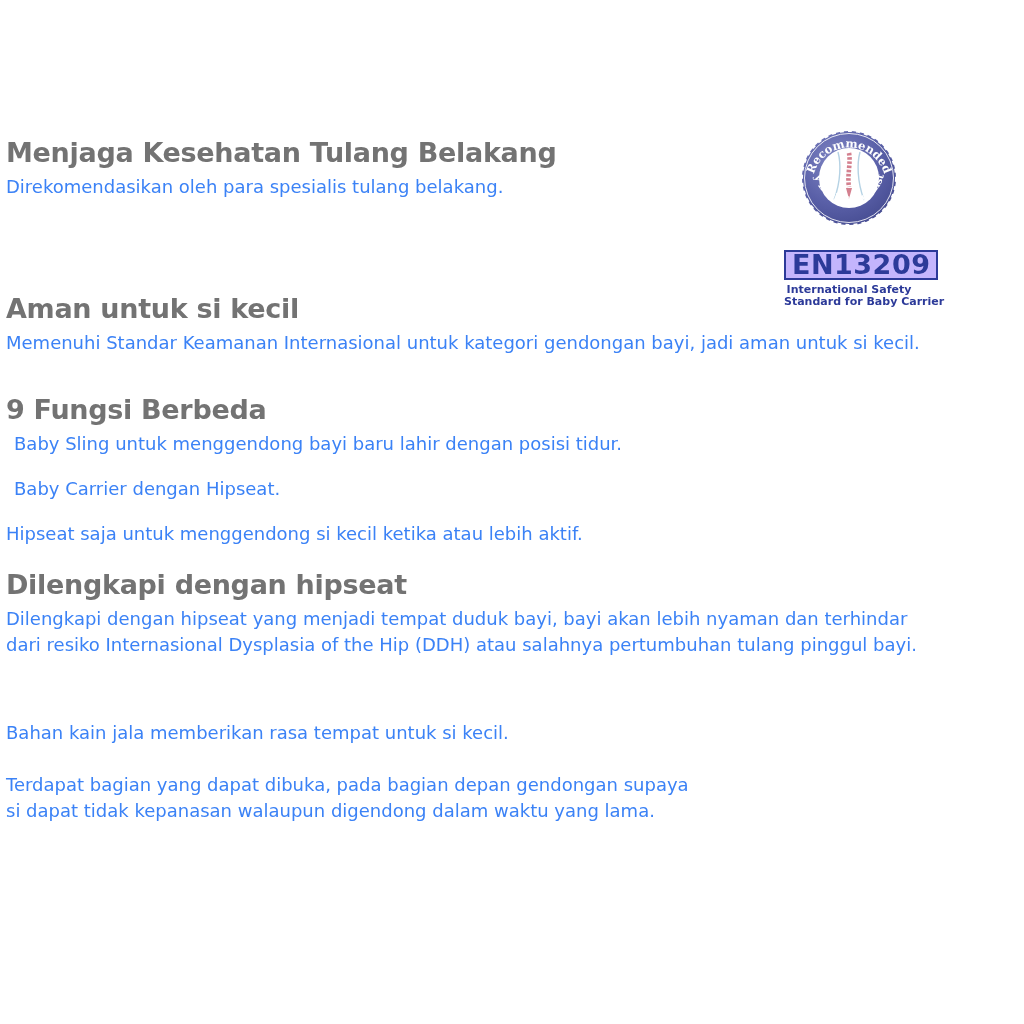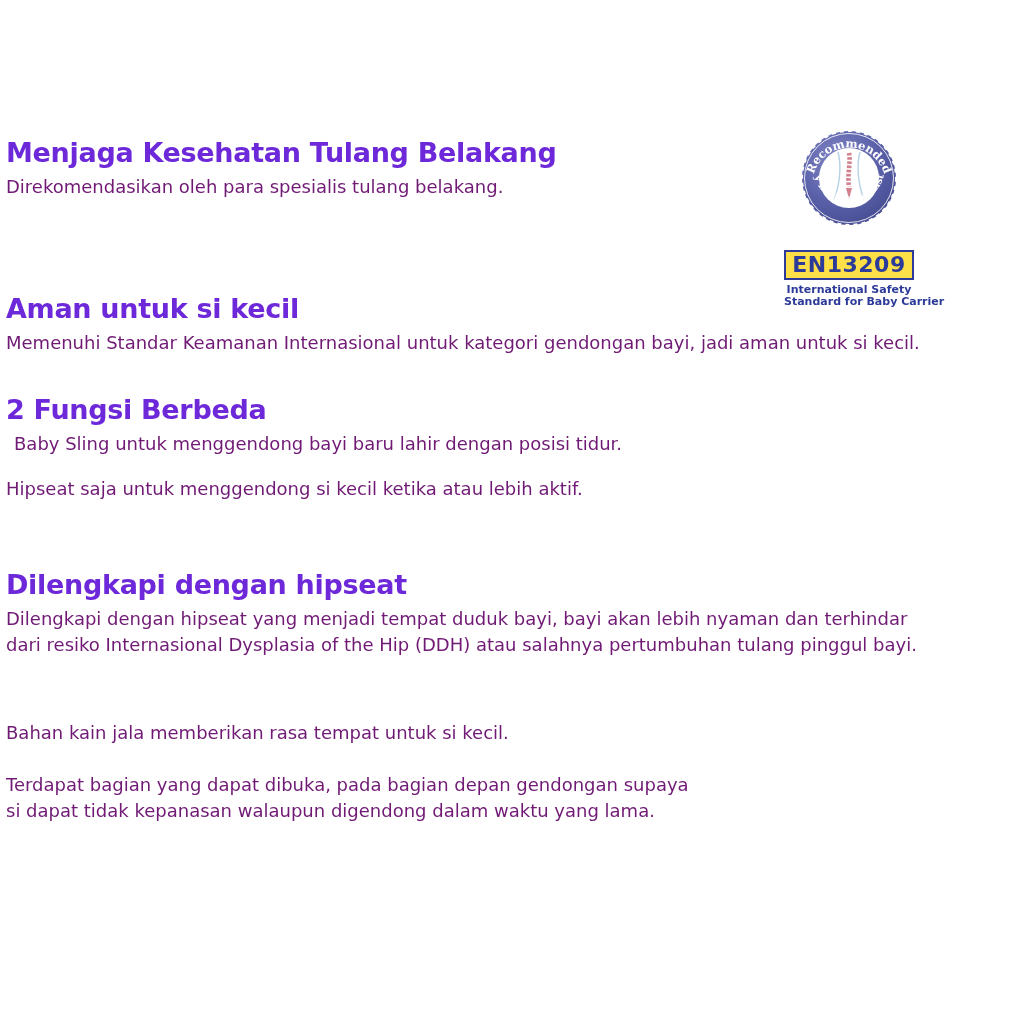--- a/index.html
+++ b/index.html
@@ -17,29 +17,29 @@
   }
   .section {
     position: absolute;
     left: 6px;
   }
   .section h2 {
     margin: 0 0 6px 0;
     font-size: 27px;
     line-height: 30px;
     font-weight: bold;
-    color: #6d28d9;
+    color: #737373;
     letter-spacing: -0.3px;
     white-space: nowrap;
   }
   .section p {
     margin: 0;
     font-size: 18px;
     line-height: 26px;
-    color: #701a75;
+    color: #3b82f6;
     white-space: nowrap;
   }
   .section p.gap-after {
     margin-bottom: 19px;
     margin-left: 8px;
   }
   .section p.gap-before {
     margin-top: 26px;
   }
   
@@ -53,25 +53,25 @@
   #seal {
     display: block;
     margin: 0 auto;
   }
   #en-box {
     display: inline-block;
     margin-top: 21px;
     padding: 0 6px;
     border: 2px solid #2c3a99;
     color: #2c3a99;
-    font-size: 22px;
+    font-size: 27px;
     line-height: 26px;
     font-weight: bold;
     letter-spacing: 0.5px;
-    background: #fde047;
+    background: #c4b5fd;
   }
   #badge-caption {
     margin-top: 4px;
     color: #2c3a99;
     font-size: 11px;
     line-height: 11.5px;
     font-weight: bold;
     white-space: nowrap;
   }
   .seal-text {
@@ -131,22 +131,23 @@
       <div>Standard for Baby Carrier</div>
     </div>
   </div>
 
   <div class="section" style="top:294px">
     <h2>Aman untuk si kecil</h2>
     <p>Memenuhi Standar Keamanan Internasional untuk kategori gendongan bayi, jadi aman untuk si kecil.</p>
   </div>
 
   <div class="section" style="top:395px">
-    <h2>2 Fungsi Berbeda</h2>
+    <h2>9 Fungsi Berbeda</h2>
     <p class="gap-after">Baby Sling untuk menggendong bayi baru lahir dengan posisi tidur.</p>
+    <p class="gap-after">Baby Carrier dengan Hipseat.</p>
     <p>Hipseat saja untuk menggendong si kecil ketika atau lebih aktif.</p>
   </div>
 
   <div class="section" style="top:570px">
     <h2>Dilengkapi dengan hipseat</h2>
     <p>Dilengkapi dengan hipseat yang menjadi tempat duduk bayi, bayi akan lebih nyaman dan terhindar</p>
     <p>dari resiko Internasional Dysplasia of the Hip (DDH) atau salahnya pertumbuhan tulang pinggul bayi.</p>
   </div>
 
   <div class="section" style="top:720px">

